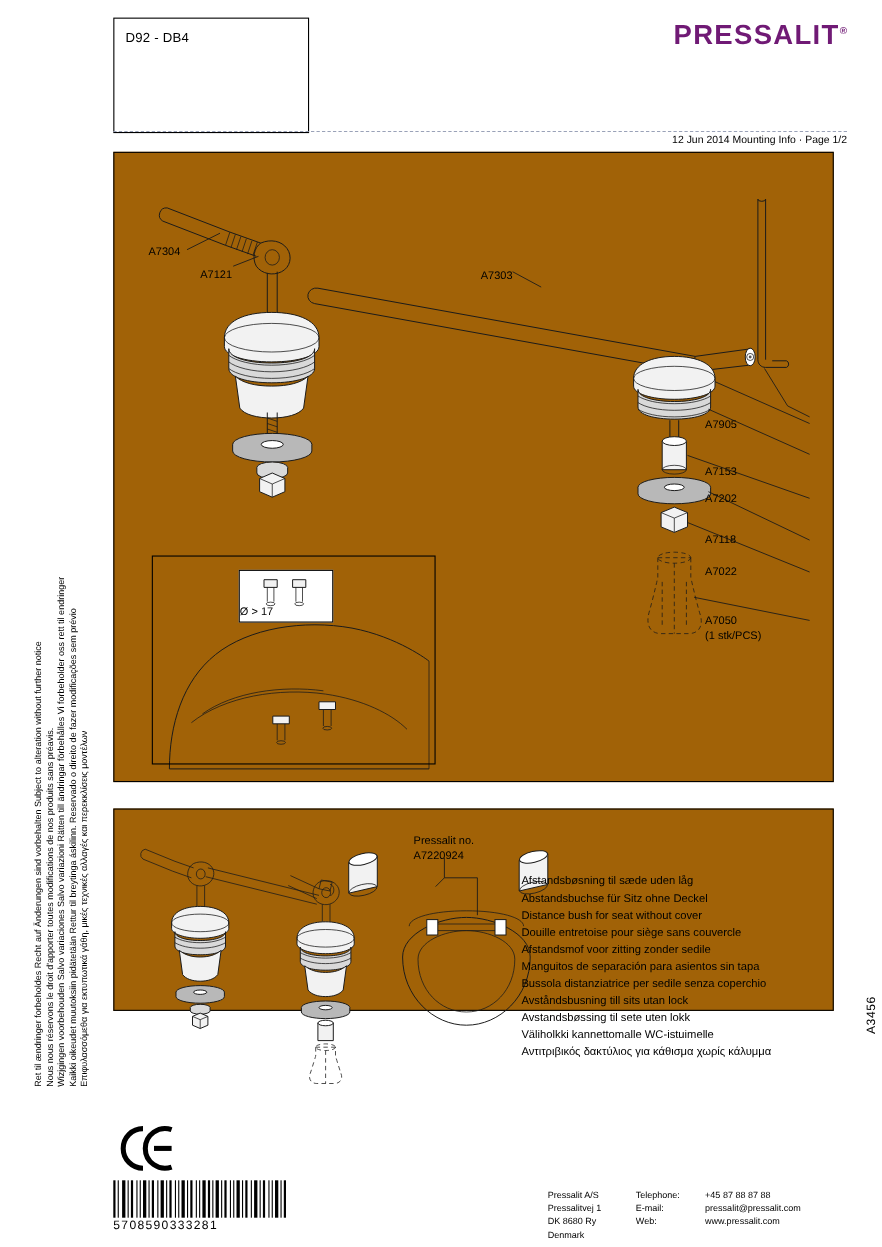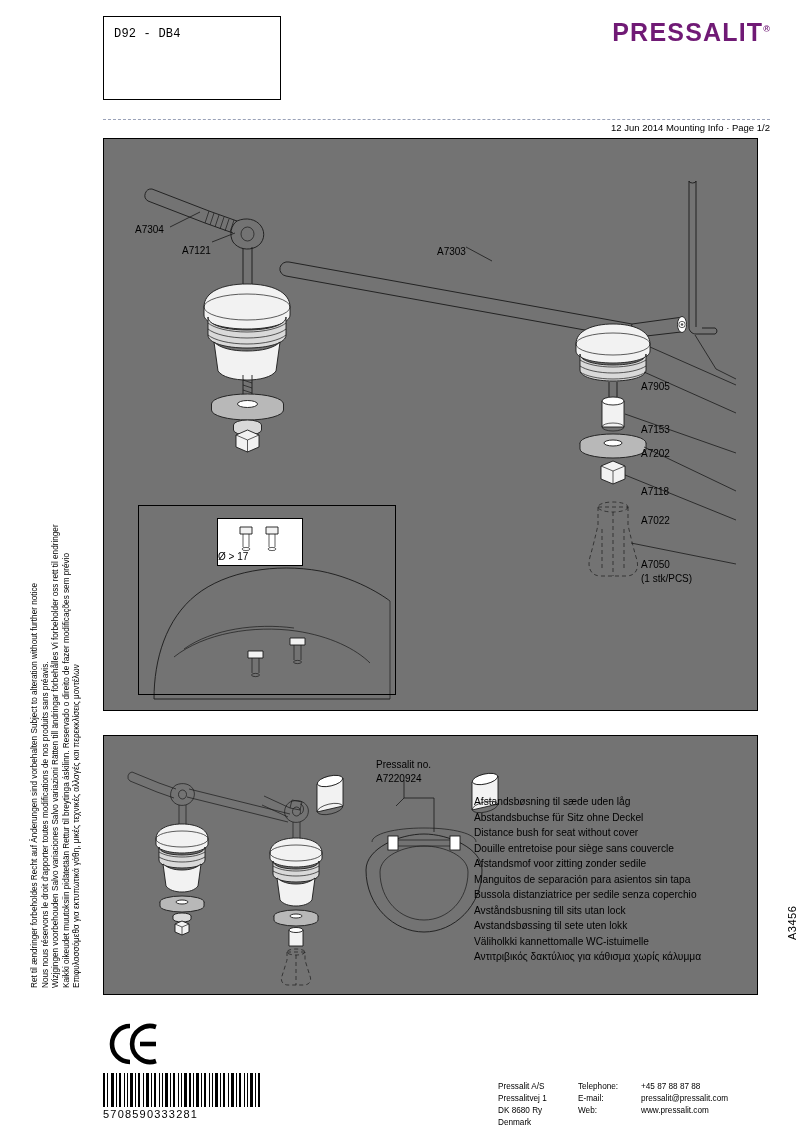--- a/index.html
+++ b/index.html
@@ -19,24 +19,23 @@
     position: absolute;
     left: 0; top: 0;
     width: 802px;
     height: 1134px;
   }
 
   
   .title-box {
     position: absolute;
     left: 103px; top: 16px;
-    width: 178px; height: 84px;
+    width: 178px; height: 105px;
     border: 1px solid #000;
     box-sizing: border-box;
-    font-family: Liberation Mono, monospace;
   }
   .title-box .txt {
     position: absolute;
     left: 10px; top: 10px;
     font-size: 12px;
     letter-spacing: 0.2px;
   }
   .brand {
     position: absolute;
     right: 32px; top: 18px;
@@ -85,24 +84,24 @@
     transform: rotate(-90deg);
     font-size: 11px;
     letter-spacing: 0.5px;
   }
 
   
   .panel {
     position: absolute;
     border: 1px solid #000;
     box-sizing: border-box;
-    background: #737373;
+    background: #a16207;
   }
   #panel-top { left: 103px; top: 138px; width: 655px; height: 573px; }
-  #panel-bottom { left: 103px; top: 735px; width: 655px; height: 260px; }
+  #panel-bottom { left: 103px; top: 735px; width: 655px; height: 184px; }
 
   .inset-box {
     position: absolute;
     left: 34px; top: 366px;
     width: 258px; height: 190px;
     border: 1px solid #000;
     box-sizing: border-box;
   }
   .dim-box {
     position: absolute;

